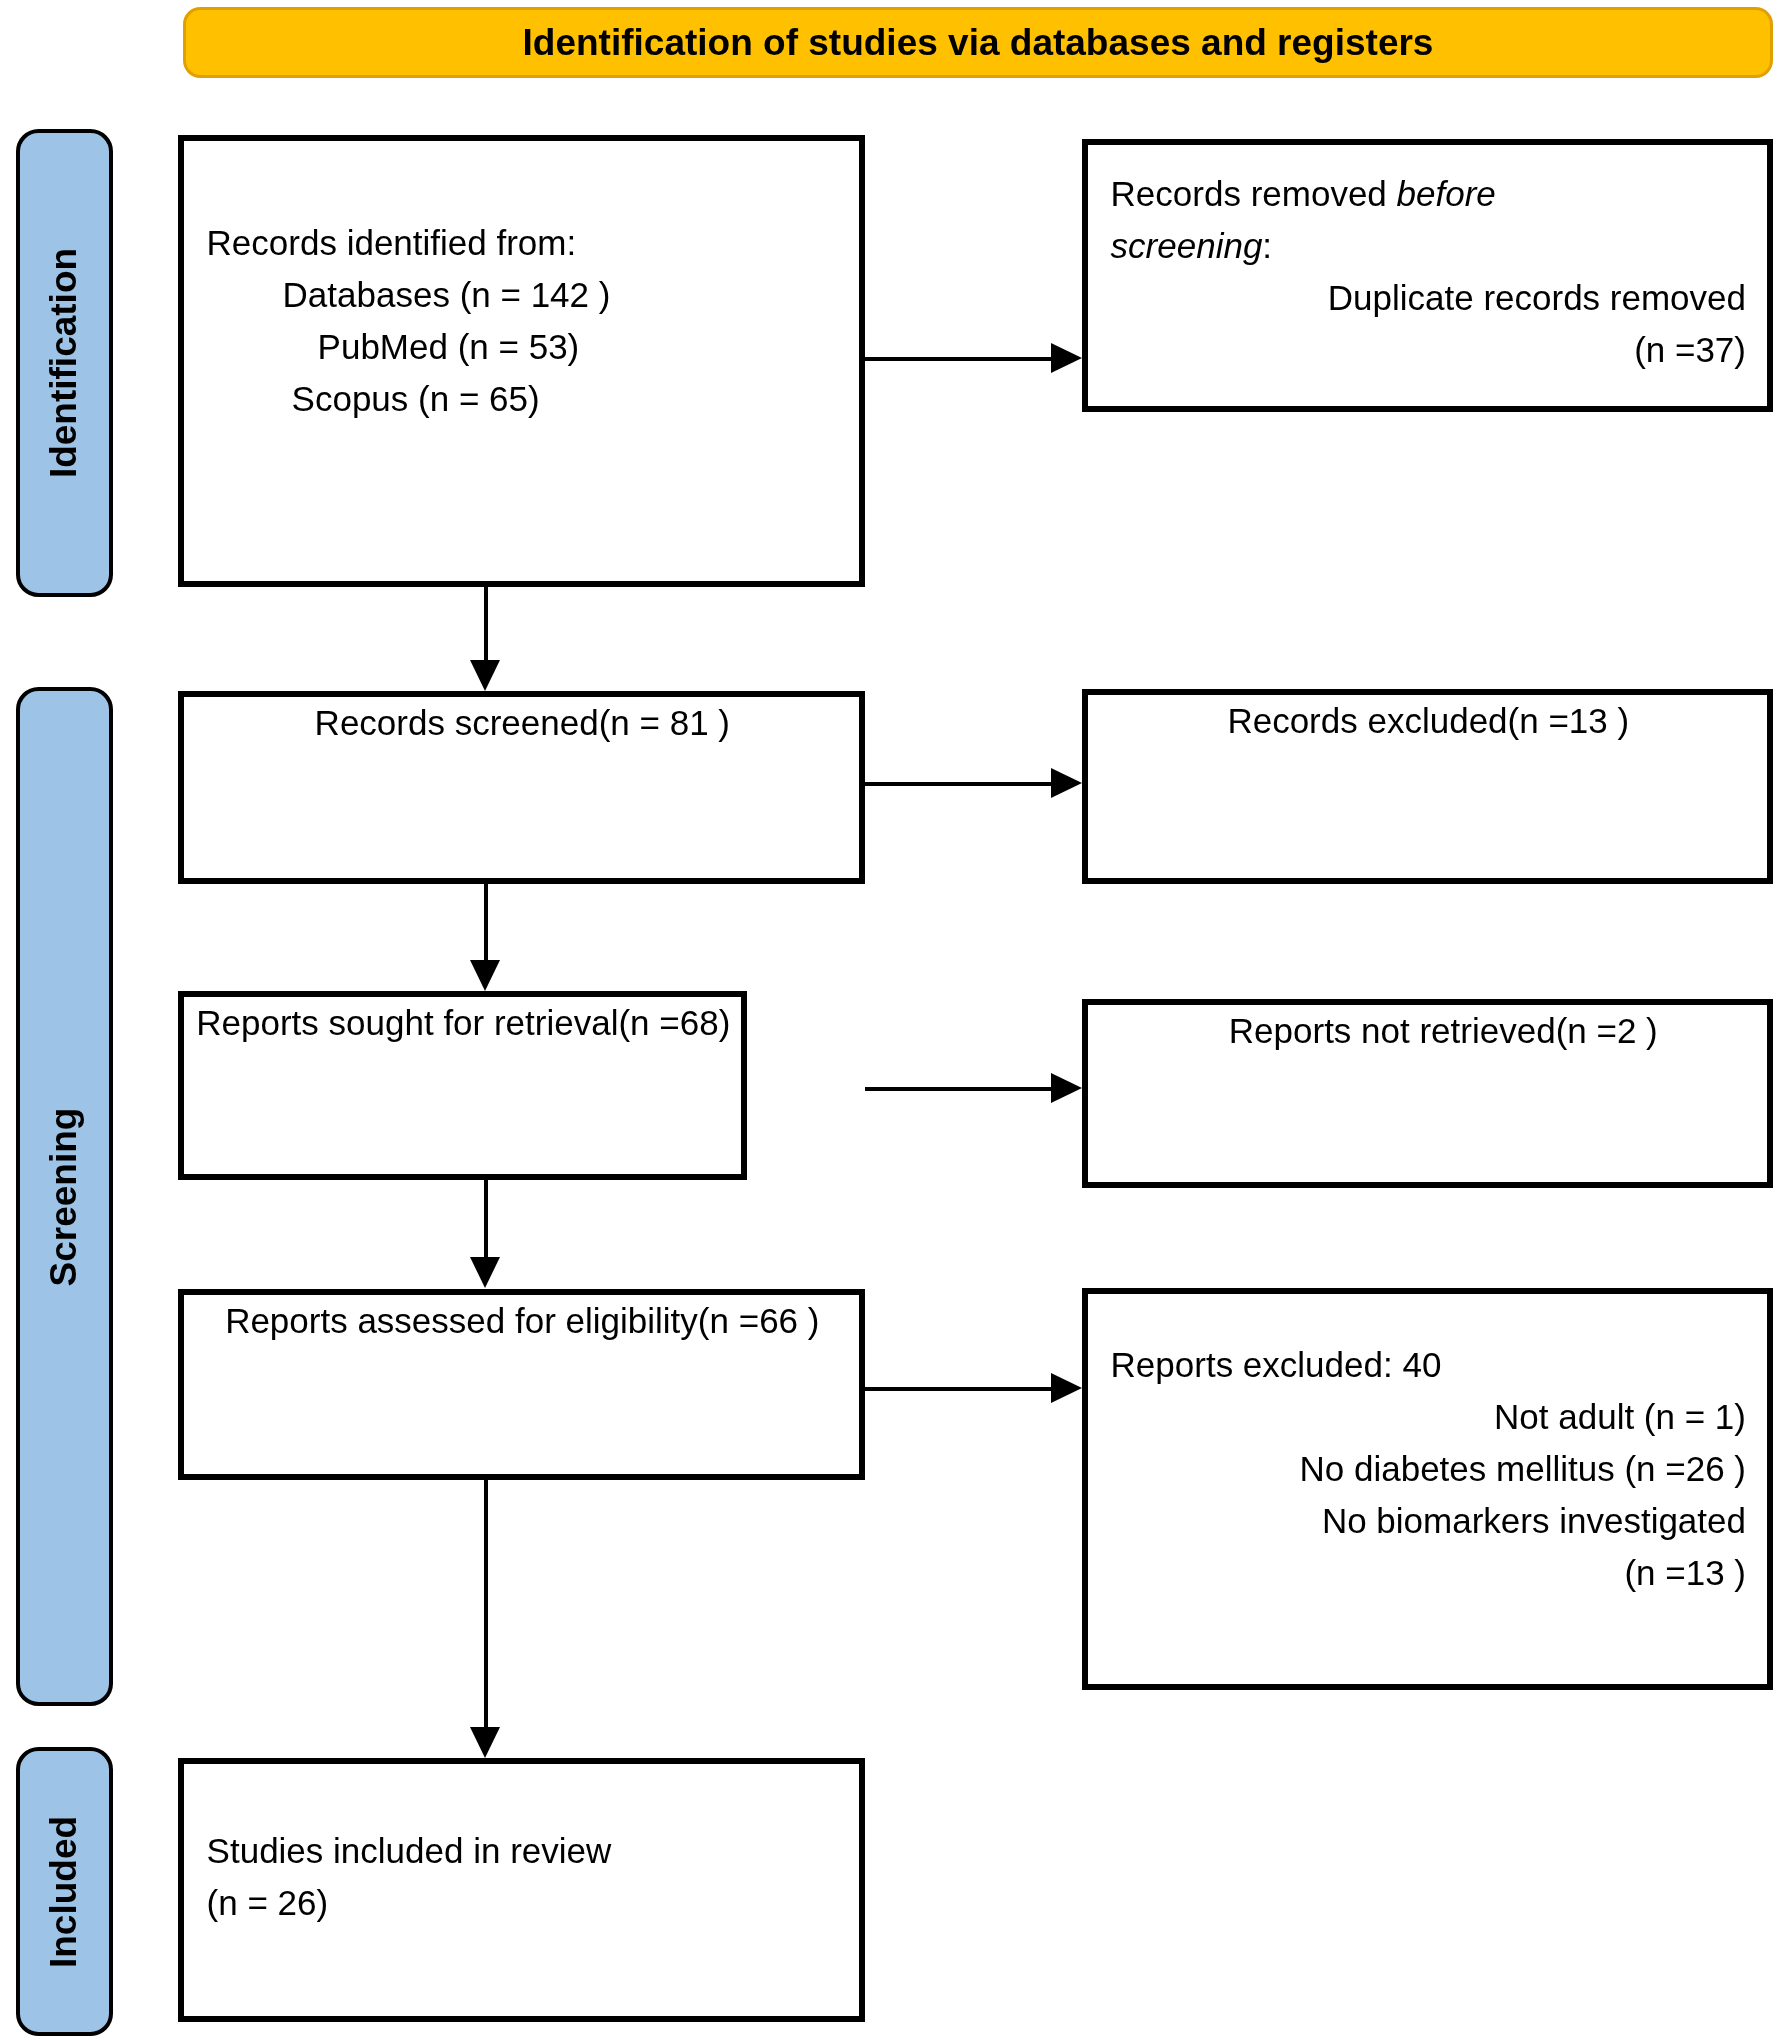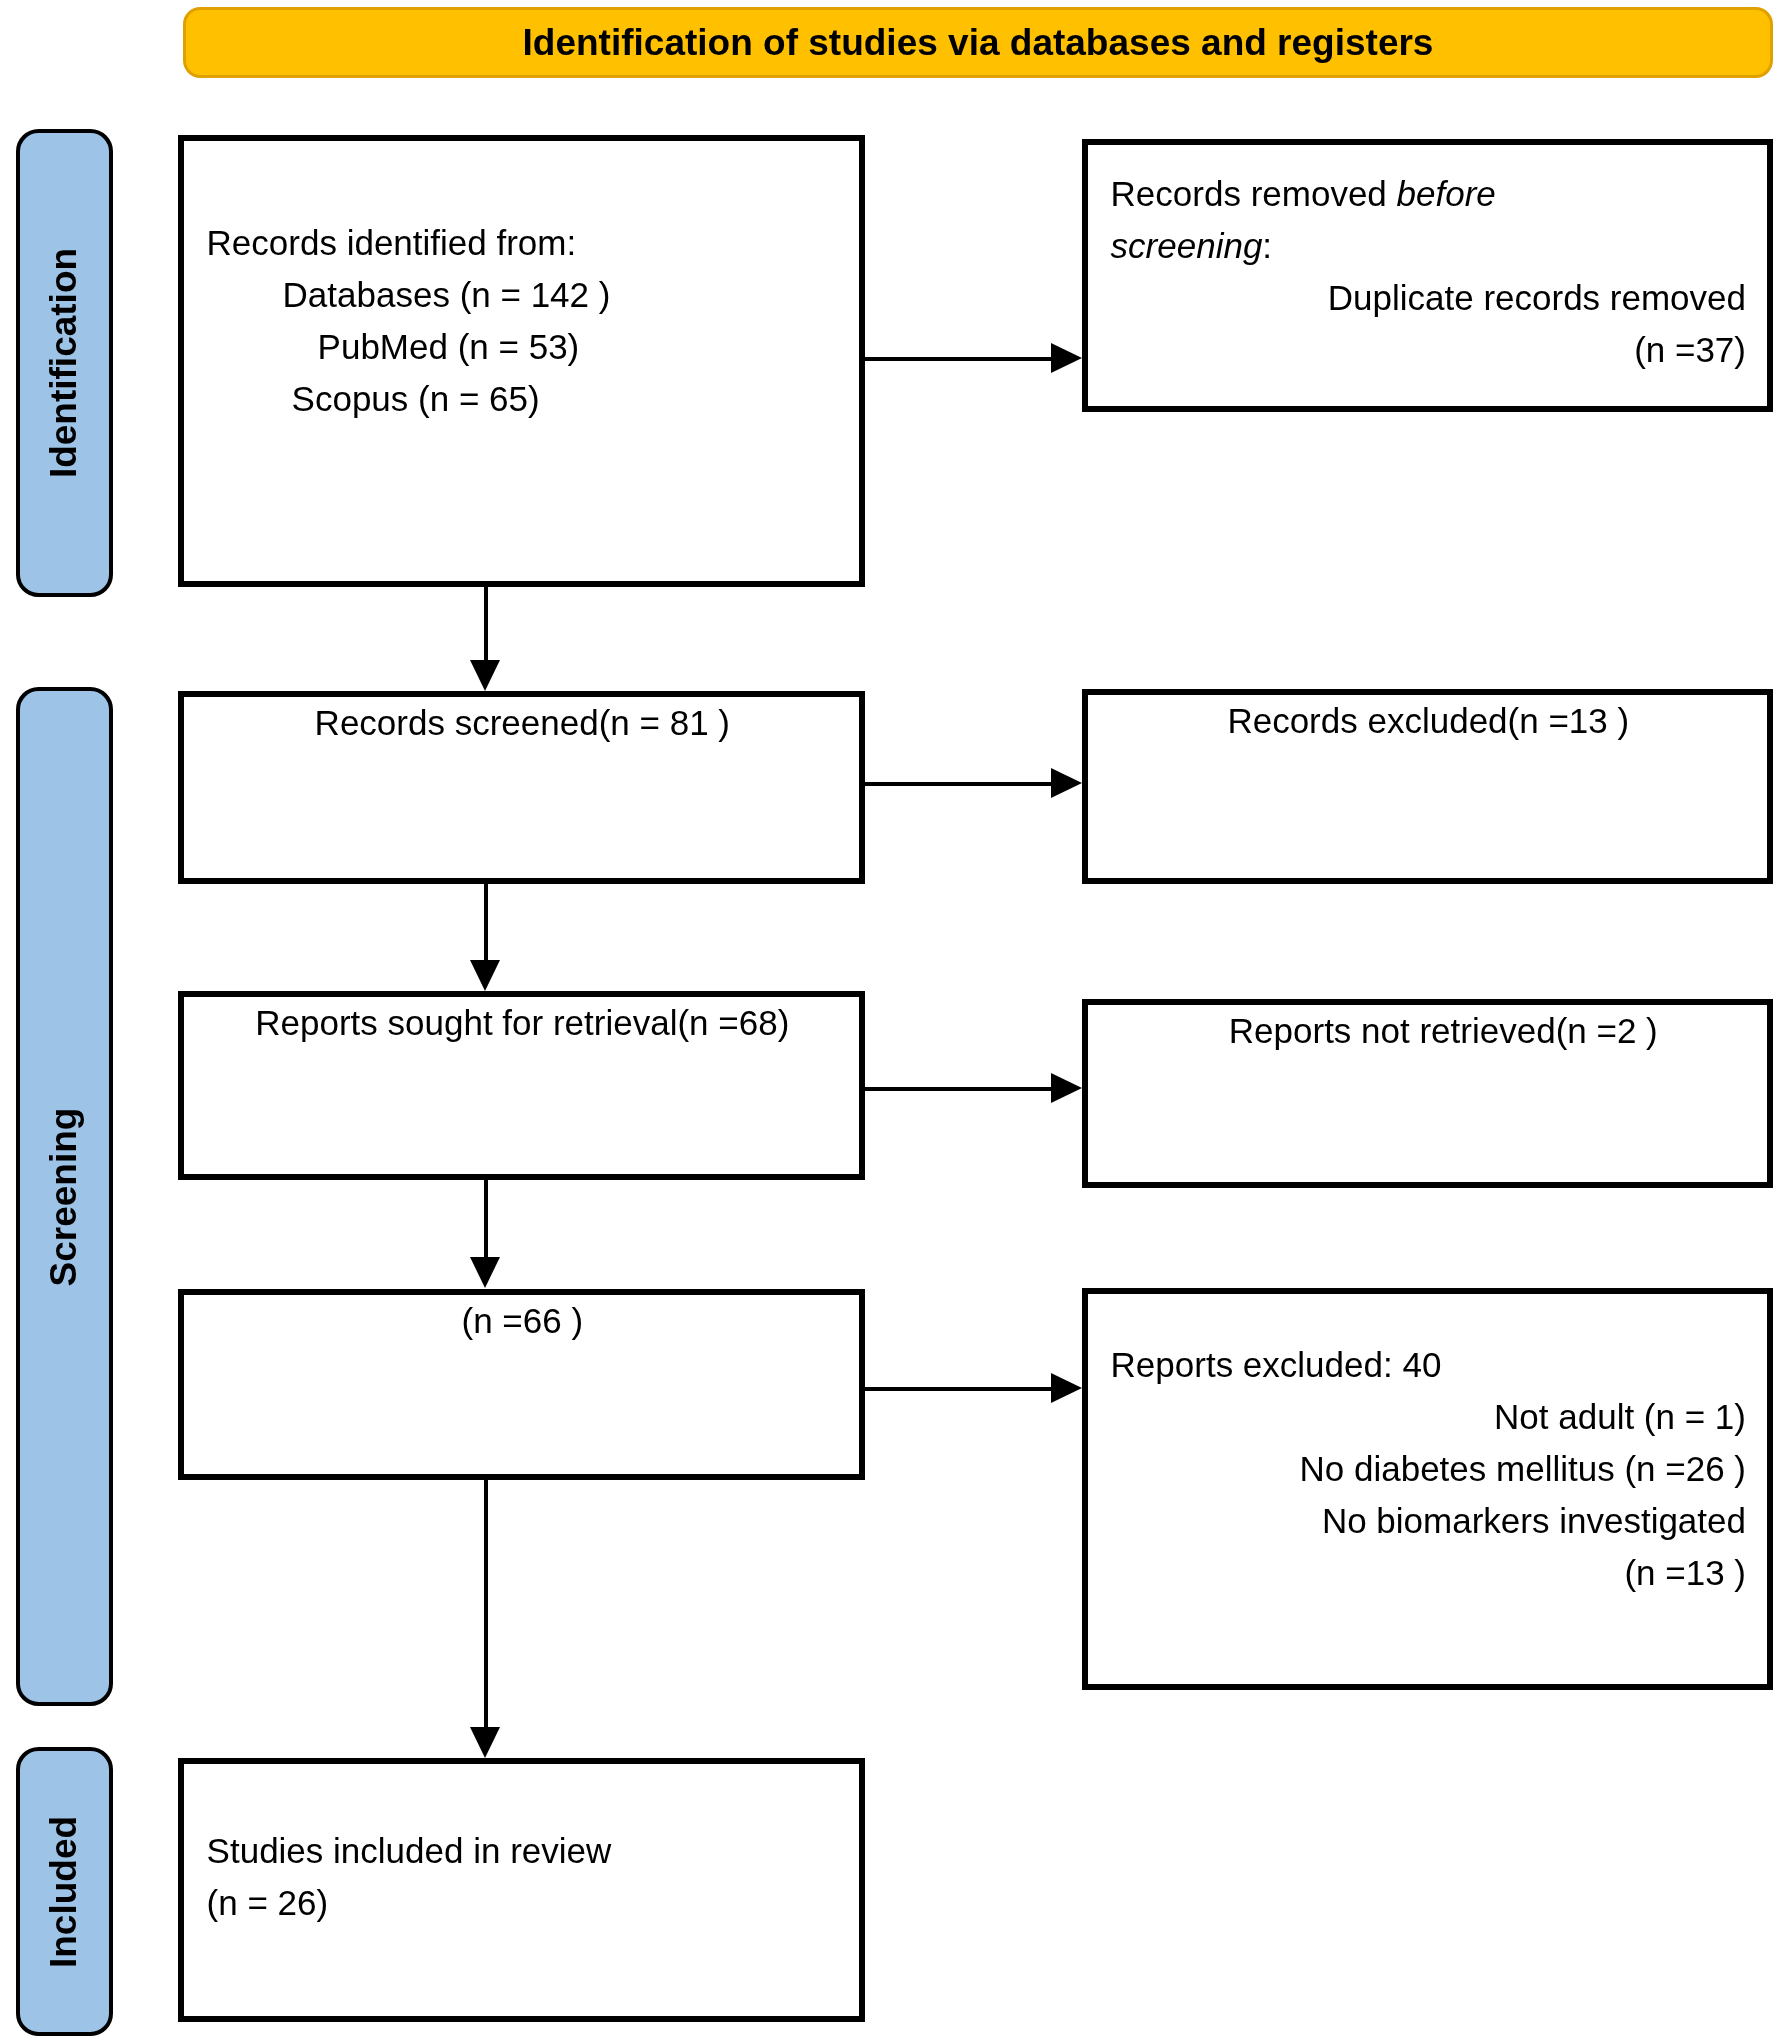--- a/index.html
+++ b/index.html
@@ -87,29 +87,30 @@
     </div>
   </div>
 
   <div class="fbox" style="left:178px;top:691px;width:687px;height:193px;">
     <div class="btxt vcenter">
       <div class="tl">Records screened</div>
       <div class="tl">(n = 81 )</div>
     </div>
   </div>
 
-  <div class="fbox" style="left:178px;top:991px;width:687px;height:189px;">
+  <div class="fbox" style="left:178px;top:991px;width:569px;height:189px;">
     <div class="btxt vcenter">
       <div class="tl">Reports sought for retrieval</div>
       <div class="tl">(n =68)</div>
     </div>
   </div>
 
   <div class="fbox" style="left:178px;top:1289px;width:687px;height:191px;">
     <div class="btxt vcenter">
+      <div class="tl">Reports assessed for eligibility</div>
       <div class="tl">(n =66 )</div>
     </div>
   </div>
 
   <div class="fbox" style="left:178px;top:1758px;width:687px;height:264px;">
     <div class="btxt pt-incl">
       <div class="tl">Studies included in review</div>
       <div class="tl">(n = 26)</div>
     </div>
   </div>

